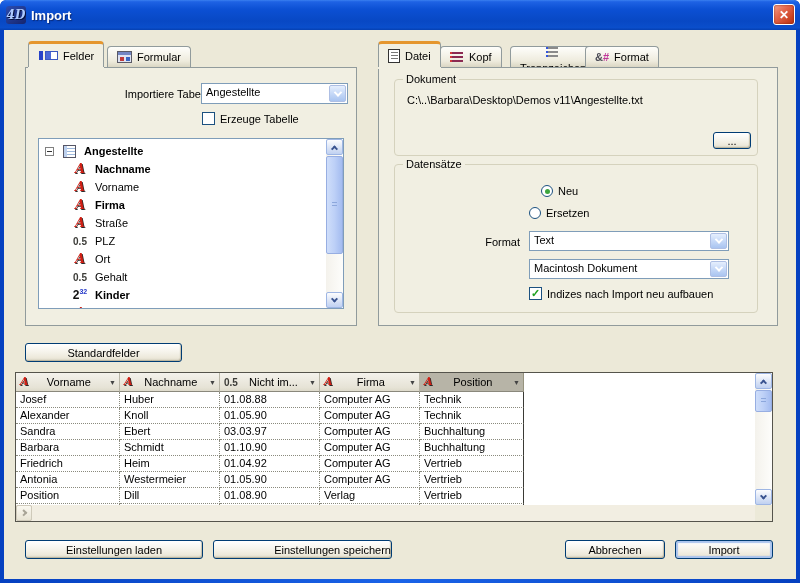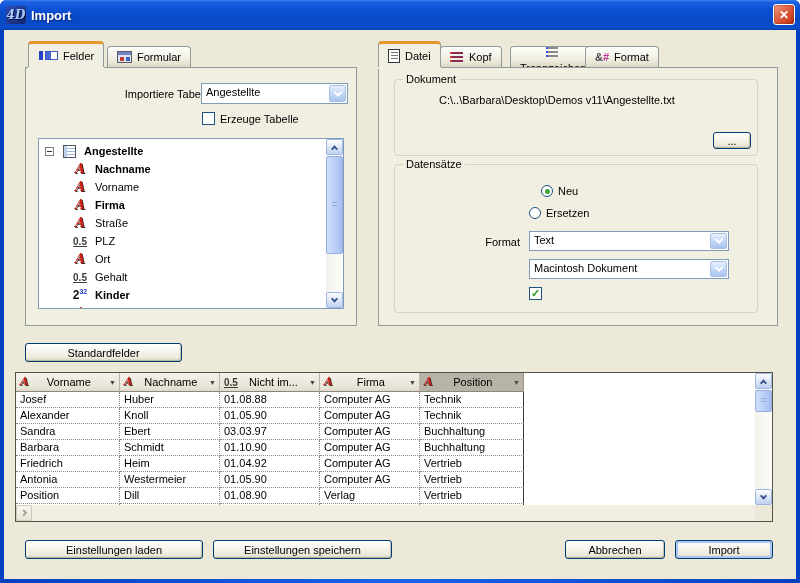--- a/index.html
+++ b/index.html
@@ -48,21 +48,21 @@
   .kopf-ic i { display:block; width:13px; height:2px; background:#8b2a52; box-shadow:inset 2px 0 0 #d23a3a; }
   .trenn-ic { width:14px; height:12px; flex-direction:column; gap:2px; align-items:flex-start; }
   .trenn-ic i { display:block; width:12px; height:2px; background:#8a8a8a; box-shadow:inset 2px 0 0 #3355dd; }
   .format-ic { font:bold 11px "Liberation Sans",sans-serif; letter-spacing:0; }
   .format-ic .amp { color:#4a4a55; }
   .format-ic .hash { color:#c0399a; }
 
   
   .alpha-ic { font:italic bold 13px "DejaVu Serif", serif; color:#cf1f14; text-shadow:1px 1px 0 #2a2a2a; line-height:12px; }
   .alpha-ic.sm { font-size:11px; }
-  .real-ic { font:bold 10px "Liberation Sans",sans-serif; color:#3c3c38;text-decoration:underline; }
+  .real-ic { font:bold 10px "Liberation Sans",sans-serif; color:#3c3c38; }
   .int-ic { font:bold 12px "Liberation Sans",sans-serif; color:#111; }
   .int-ic sup { color:#2438c8; font-size:7px; font-weight:bold; }
   .table-ic { width:13px; height:13px; border:1px solid #556; background:#fff;
     background-image:linear-gradient(90deg,#bcd0ee 0 3px,transparent 3px),
       repeating-linear-gradient(180deg,transparent 0 2px,#9db8dd 2px 3px); }
 
   
   .xp-btn { position:absolute; border:1px solid #003C74; border-radius:3px;
     background:linear-gradient(180deg,#fff 0%,#f6f4ec 45%,#ede9db 80%,#dcd8c8 100%);
     font-size:11px; display:flex; align-items:center; justify-content:center;
@@ -288,21 +288,21 @@
           <span class="amp">&amp;</span>
           <span class="hash">#</span>
         </span>
       <span class="tlbl">Format</span>
     </div>
 
     <div class="tabpage" style="left:374px; top:37px; width:400px; height:259px;">
 
       <div class="groupbox" style="left:15px; top:11px; width:364px; height:77px;">
         <span class="gb-label">Dokument</span>
-        <div class="lbl" style="left:12px; top:14px;margin-left:32px;">C:\..\Barbara\Desktop\Demos v11\Angestellte.txt</div>
+        <div class="lbl" style="left:12px; top:14px;">C:\..\Barbara\Desktop\Demos v11\Angestellte.txt</div>
         <div class="xp-btn" style="left:318px; top:52px; width:38px; height:17px;">
           <span>...</span>
         </div>
       </div>
 
       <div class="groupbox" style="left:15px; top:96px; width:364px; height:149px;">
         <span class="gb-label">Datensätze</span>
         <div class="ctl-row" style="left:134px; top:20px;margin-left:12px;">
           <span class="radio">
               <span class="dot"></span>
@@ -323,20 +323,21 @@
         <div class="combo" style="left:134px; top:66px; width:200px; height:20px;">
           <span class="val">Text</span>
           <span class="arrow">
               <span class="chv-dn"></span>
             </span>
         </div>
         <div class="ctl-row" style="left:134px; top:122px;">
           <span class="checkbox">
               <span class="mark">✓</span>
             </span>
+          <span>Indizes nach Import neu aufbauen</span>
         </div>
       </div>
     </div>
 
     <div class="xp-btn" style="left:21px; top:313px; width:157px; height:19px;align-items:center;">
       <span>Standardfelder</span>
     </div>
 
     <div class="ptable" style="left:11px; top:342px; width:758px; height:150px;">
       <div class="phead">
@@ -442,21 +443,21 @@
         <div class="sarrow pale rt" style="right:0;">
             <span class="c"></span>
           </div>
       </div>
       <div class="corner"></div>
     </div>
 
     <div class="xp-btn" style="left:21px; top:510px; width:178px; height:19px;">
       <span>Einstellungen laden</span>
     </div>
-    <div class="xp-btn" style="left:209px; top:510px; width:179px; height:19px;">
+    <div class="xp-btn" style="left:209px; top:510px; width:179px; height:19px;justify-content:flex-end;">
       <span>Einstellungen speichern</span>
     </div>
     <div class="xp-btn" style="left:561px; top:510px; width:100px; height:19px;">
       <span>Abbrechen</span>
     </div>
     <div class="xp-btn default" style="left:671px; top:510px; width:98px; height:19px;">
       <span>Import</span>
     </div>
 
   </div>

